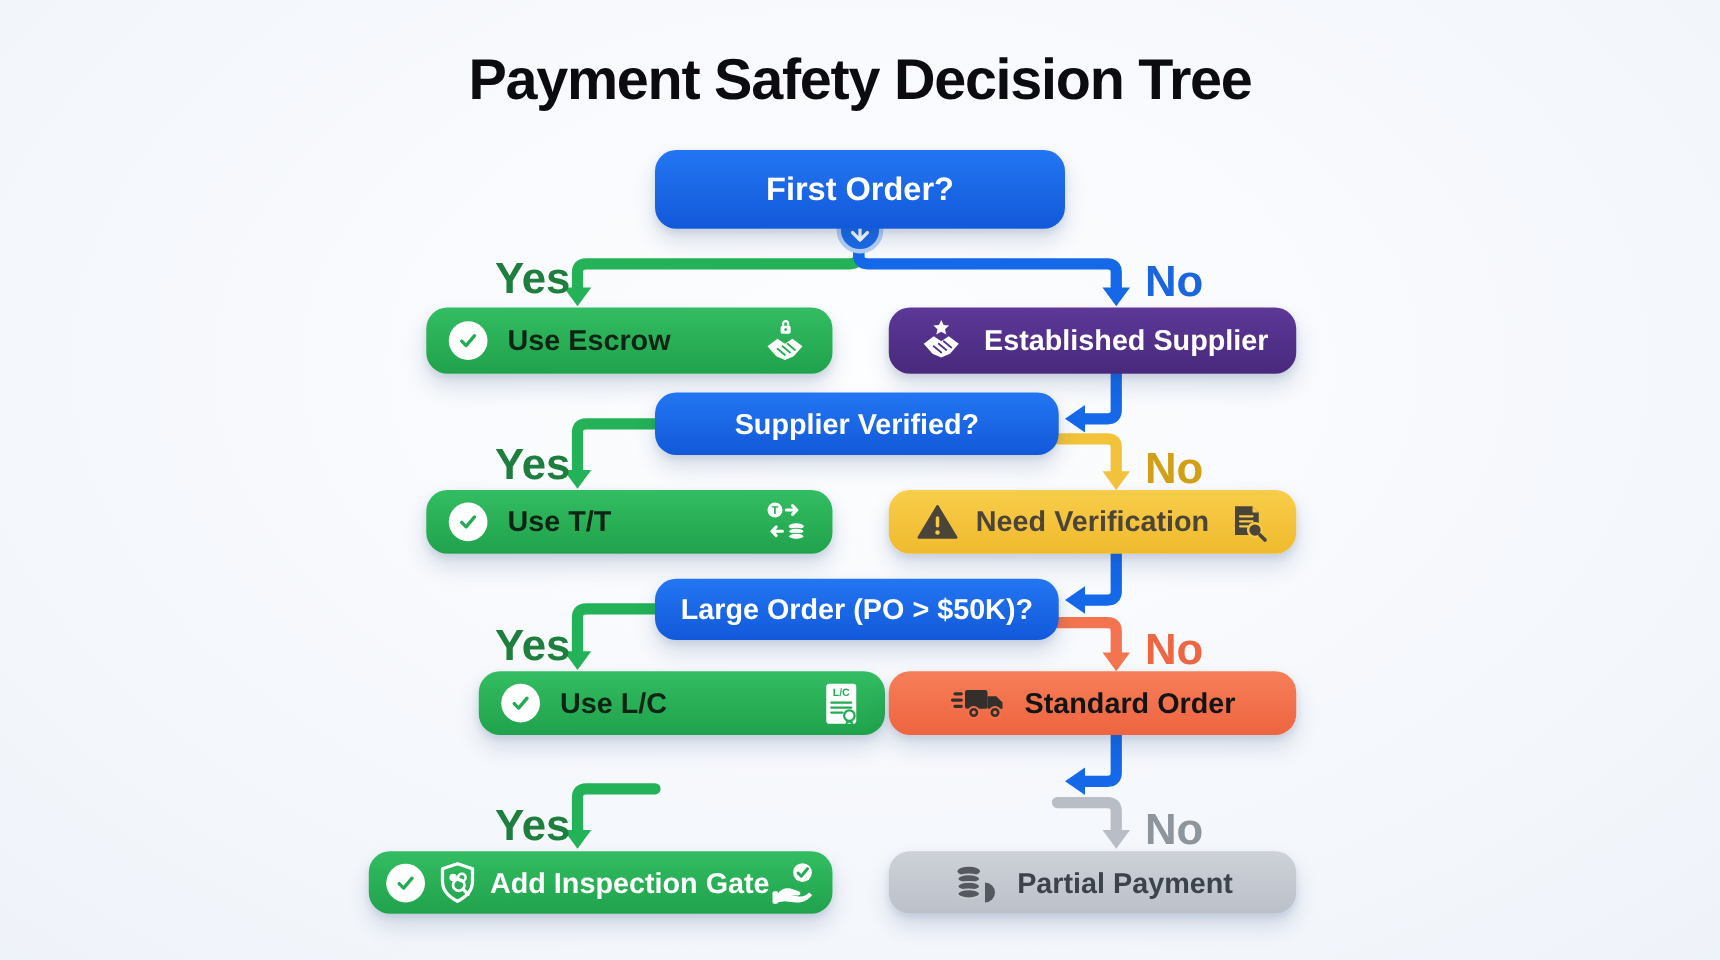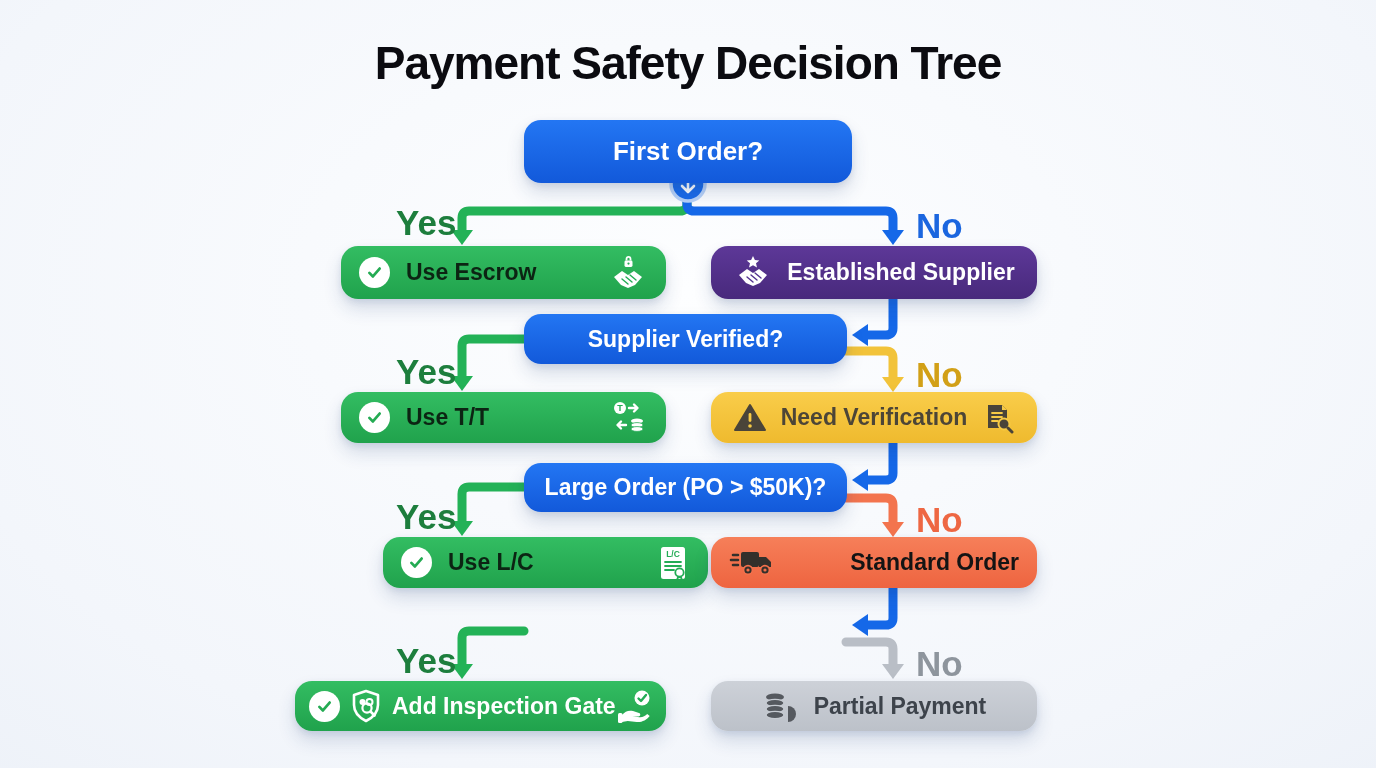--- a/index.html
+++ b/index.html
@@ -231,21 +231,21 @@
       <svg width="34" height="38" viewBox="0 0 34 38">
         <rect x="5" y="3" width="24" height="32" rx="2.5" fill="#ffffff"></rect>
         <text x="17" y="13" text-anchor="middle" font-size="8.5" font-weight="bold" fill="#23ac55" font-family="Liberation Sans, sans-serif">L/C</text>
         <path d="M9 18 h16 M9 22 h16 M9 26 h9" stroke="#23ac55" stroke-width="1.8" stroke-linecap="round"></path>
         <circle cx="23.5" cy="28.5" r="4.2" fill="#ffffff" stroke="#23ac55" stroke-width="1.8"></circle>
         <path d="M21.5 32 l-1.5 4 3.5-2 3.5 2 -1.5-4" fill="#23ac55"></path>
       </svg>
     </span>
   </div>
 
-  <div class="node orange" style="left:711px;top:537px;width:326px;height:51px;justify-content:space-between;">
+  <div class="node orange" style="left:711px;top:537px;width:326px;height:51px;">
     <span class="icon">
       <svg width="46" height="32" viewBox="0 0 46 32">
         <path d="M4 8 h5 M2 13 h7 M4 18 h5" stroke="#33302b" stroke-width="2.6" stroke-linecap="round"></path>
         <rect x="12" y="5" width="18" height="15" rx="2" fill="#33302b"></rect>
         <path d="M30 10 h7 l5 5 v5 h-12 Z" fill="#33302b"></path>
         <circle cx="19" cy="23" r="4.4" fill="#33302b" stroke="#f3714c" stroke-width="1.6"></circle>
         <circle cx="36" cy="23" r="4.4" fill="#33302b" stroke="#f3714c" stroke-width="1.6"></circle>
         <circle cx="19" cy="23" r="1.6" fill="#f3714c"></circle>
         <circle cx="36" cy="23" r="1.6" fill="#f3714c"></circle>
       </svg>

